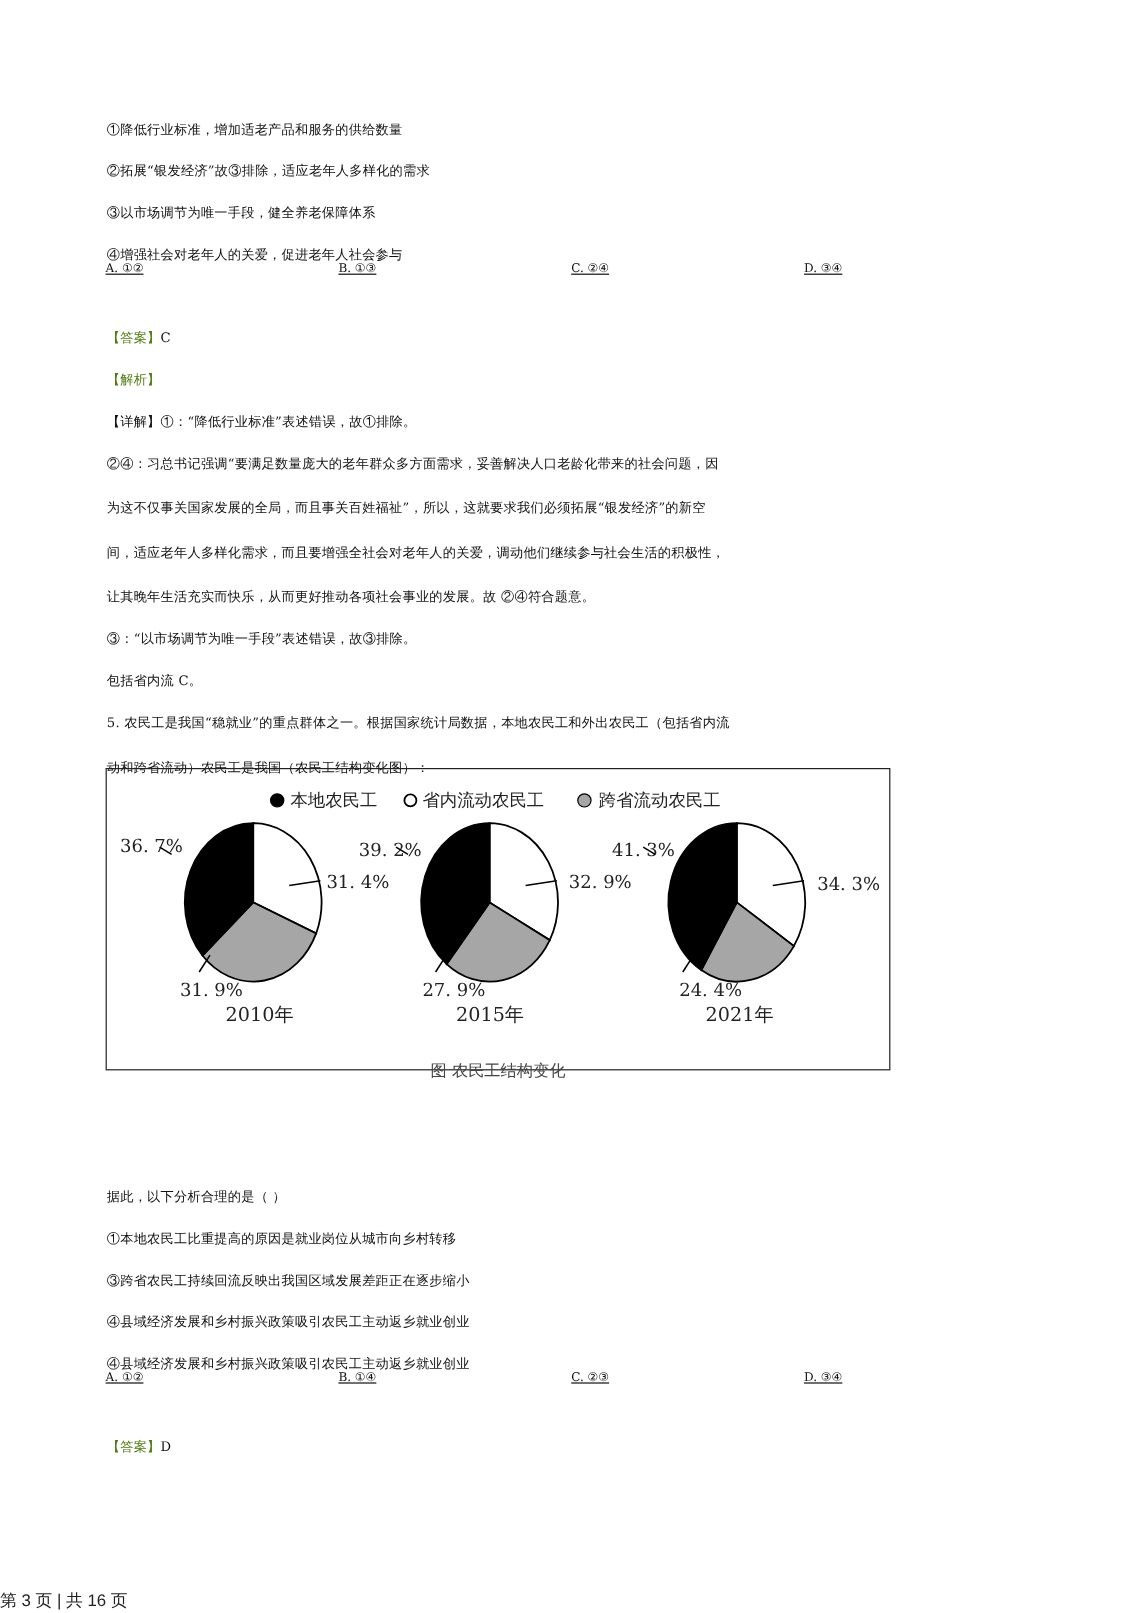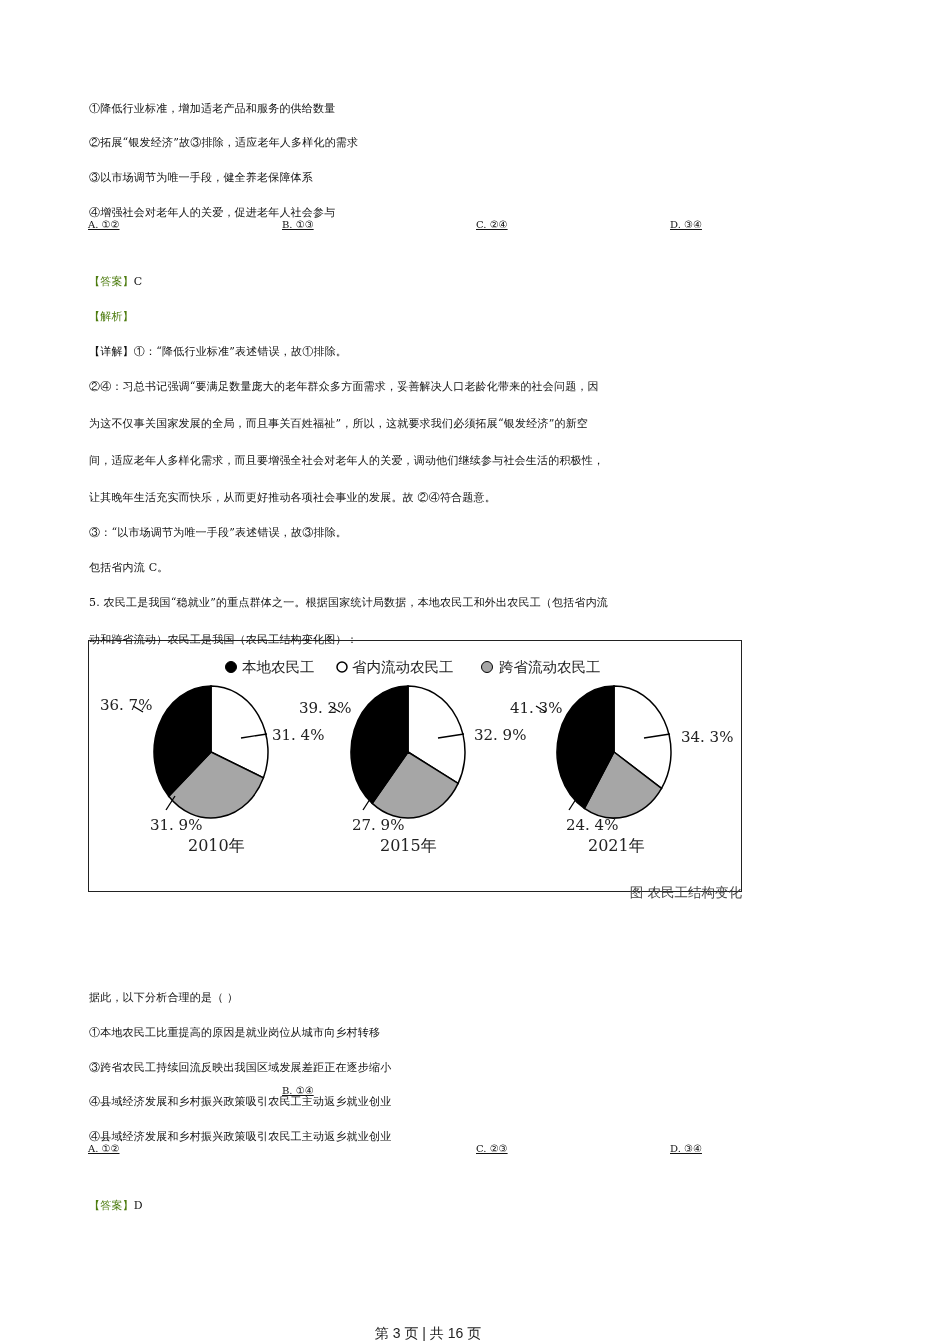--- a/index.html
+++ b/index.html
@@ -3,23 +3,23 @@
 <meta charset="utf-8">
 <style>
   html, body { margin:0; padding:0; background:#ffffff; }
   body { width:950px; height:1344px; position:relative; overflow:hidden;
          font-family:"DejaVu Serif","Liberation Serif",serif; color:#111; }
   .line { position:absolute; left:89px; font-size:11px; line-height:20px; white-space:nowrap; letter-spacing:0.2px;margin-top:22px; }
   .opt { position:absolute; font-size:10px; line-height:20px; white-space:nowrap;text-decoration:underline; }
   .tag { color:#4d7c0f; }
   .figure-box { position:absolute; left:88px; top:640px; width:654px; height:252px;
                 border:1.5px solid #222; box-sizing:border-box;text-align:right; }
-  .caption { position:absolute; left:88px; width:654px; top:884px; text-align:right;
+  .caption { position:absolute; left:88px; width:654px; top:884px; text-align:center;
              font-size:13.5px; color:#444; }
-  .footer { position:absolute; top:1325px; left:0; width:856px; text-align:center;
+  .footer { position:absolute; top:1325px; left:0; width:856px; 
             font-family:"Liberation Sans","DejaVu Sans",sans-serif; font-size:14px; color:#222; }
   svg text { font-family:"DejaVu Serif","Liberation Serif",serif; }
 </style>
 </head>
 <body>
 
 <div class="line" style="top:77px">①降低行业标准，增加适老产品和服务的供给数量</div>
 <div class="line" style="top:111px">②拓展“银发经济”故③排除，适应老年人多样化的需求</div>
 <div class="line" style="top:146px">③以市场调节为唯一手段，健全养老保障体系</div>
 <div class="line" style="top:181px">④增强社会对老年人的关爱，促进老年人社会参与</div>
@@ -101,21 +101,21 @@
 </div>
 <div class="caption">图  农民工结构变化</div>
 
 <div class="line" style="top:966px">据此，以下分析合理的是（    ）</div>
 <div class="line" style="top:1001px">①本地农民工比重提高的原因是就业岗位从城市向乡村转移</div>
 <div class="line" style="top:1036px">③跨省农民工持续回流反映出我国区域发展差距正在逐步缩小</div>
 <div class="line" style="top:1070px">④县域经济发展和乡村振兴政策吸引农民工主动返乡就业创业</div>
 <div class="line" style="top:1105px">④县域经济发展和乡村振兴政策吸引农民工主动返乡就业创业</div>
 
 <div class="opt" style="left:88px;top:1139px">A. ①②</div>
-<div class="opt" style="left:282px;top:1081px">B. ①④</div>
+<div class="opt" style="left:282px;top:1139px">B. ①④</div>
 <div class="opt" style="left:476px;top:1139px">C. ②③</div>
 <div class="opt" style="left:670px;top:1139px">D. ③④</div>
 
 <div class="line" style="top:1174px">
   <span class="tag">【答案】</span><span>D</span>
 </div>
 
 <div class="footer">第 3 页  | 共 16 页</div>
 
 </body></html>

